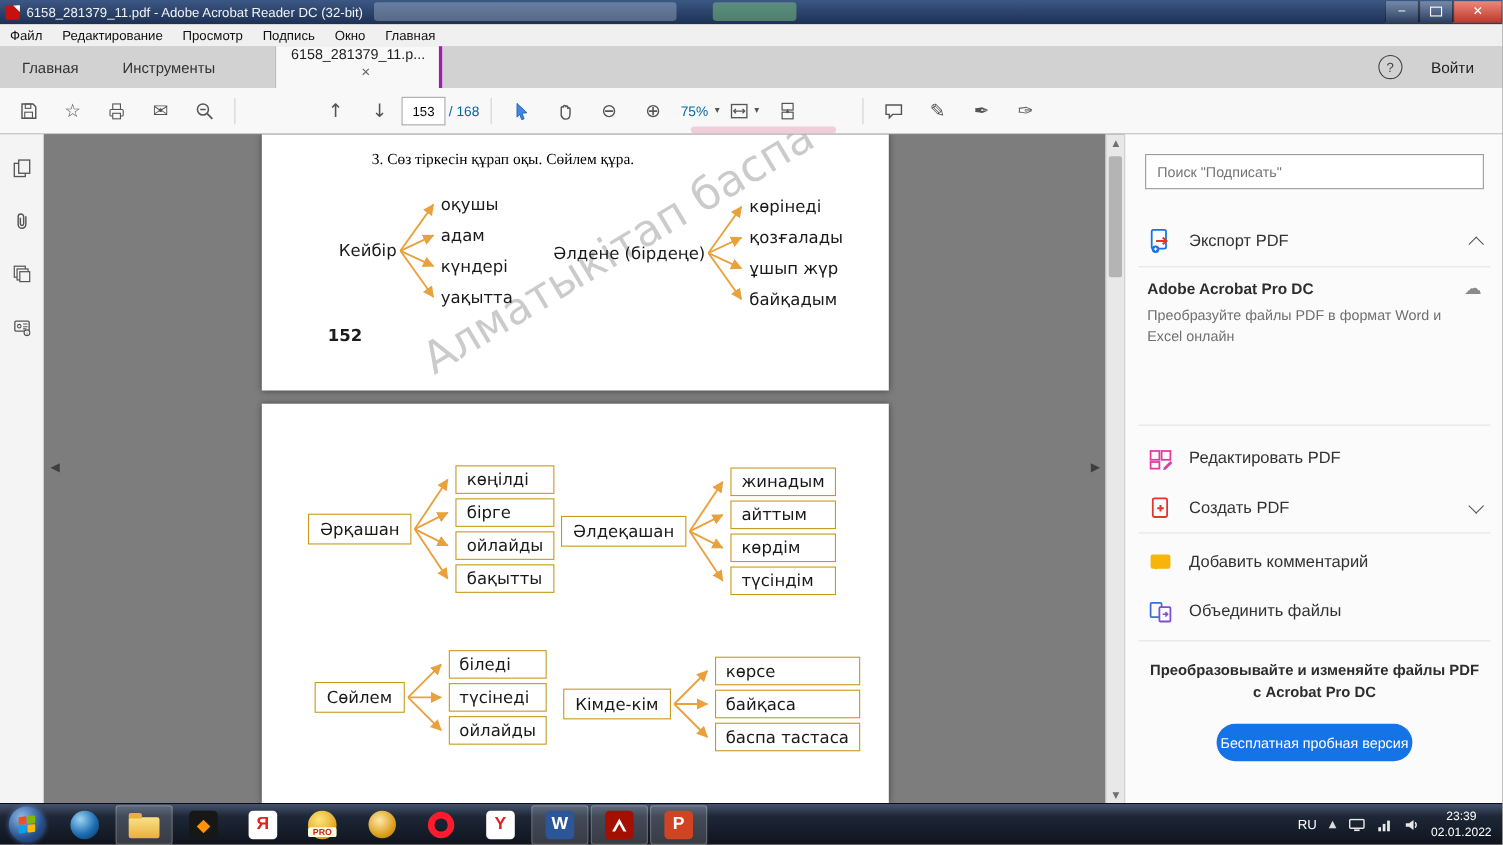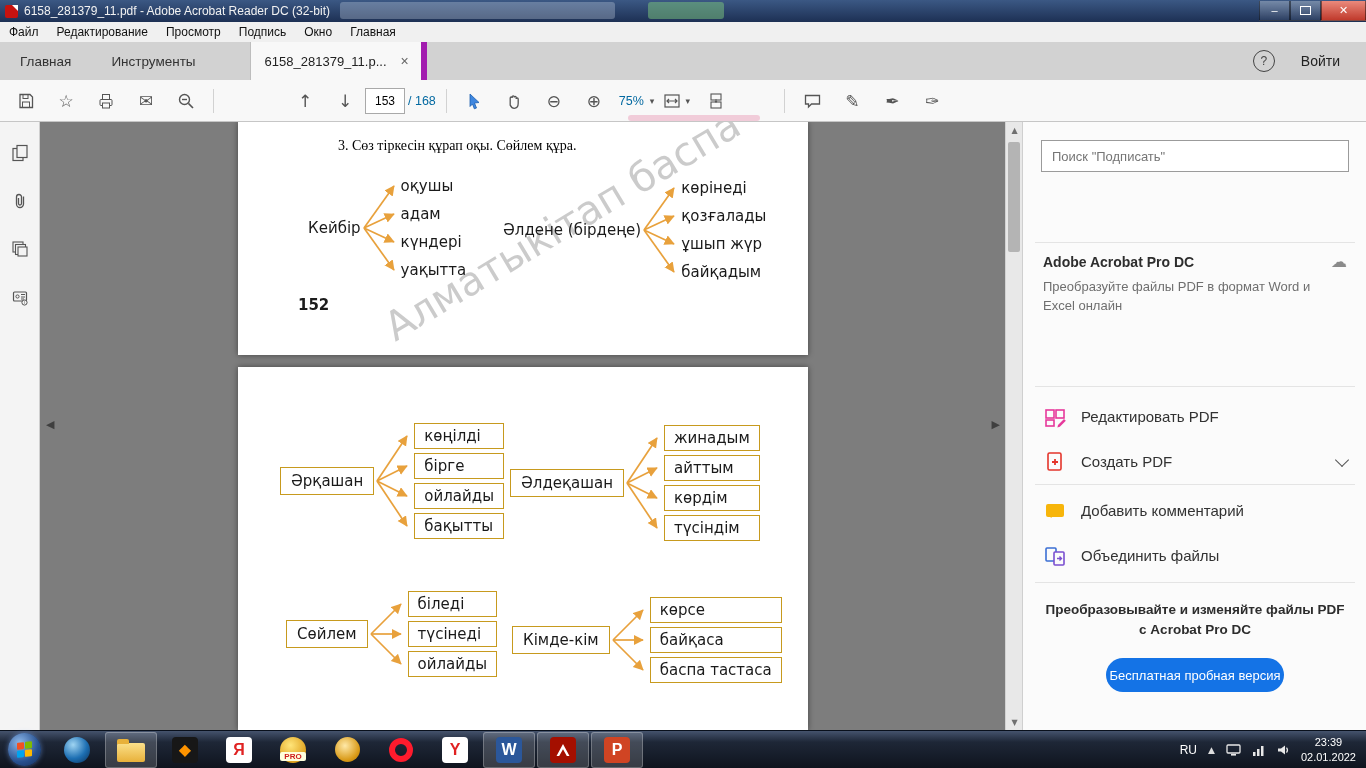--- a/index.html
+++ b/index.html
@@ -22,21 +22,21 @@
 
   
   #menubar{position:absolute;left:0;top:22px;width:1366px;height:20px;background:#f0f0f0;border-bottom:1px solid #dcdcdc;
     display:flex;align-items:center;font-size:12px;color:#111;}
   .menu-item{padding:0 9px;height:100%;display:flex;align-items:center;cursor:default;}
 
   
   #tabbar{position:absolute;left:0;top:42px;width:1366px;height:38px;background:#d2d2d2;display:flex;align-items:center;font-size:13.5px;color:#333;}
   .toptab{padding:0 20px;height:38px;display:flex;align-items:center;}
   #doctab{height:38px;background:#f8f8f8;display:flex;align-items:center;padding:0 12px 0 14px;margin-left:34px;
-    border-left:1px solid #bdbdbd;border-right:6px solid #a21caf;font-size:13px;color:#222;}
+    border-left:1px solid #bdbdbd;border-right:3px solid #a21caf;font-size:13px;color:#222;flex-direction:column;}
   #doctab .closex{margin-left:14px;color:#666;font-size:14px;}
   #tab-right{margin-left:auto;display:flex;align-items:center;gap:26px;padding-right:26px;}
   .helpcirc{width:20px;height:20px;border:1.5px solid #444;border-radius:50%;display:flex;align-items:center;justify-content:center;font-size:12px;color:#444;}
   .signin{font-size:14px;color:#222;}
 
   
   #toolbar{position:absolute;left:0;top:80px;width:1366px;height:42px;background:#f8f8f8;border-bottom:1px solid #c6c6c6;
     display:flex;align-items:center;color:#555;padding-left:6px;box-sizing:border-box;}
   .tbtn{height:30px;min-width:36px;display:flex;align-items:center;justify-content:center;margin:0 2px;}
   .glyph{font-size:17px;color:#555;font-family:"DejaVu Sans",sans-serif;}
@@ -400,20 +400,32 @@
     <div id="vscroll">
       <div class="sb-arrow">▲</div>
       <div id="sb-thumb"></div>
       <div class="sb-arrow bottom">▼</div>
     </div>
   </div>
 
   <div id="rightpanel">
     <input id="searchbox" placeholder="Поиск &quot;Подписать&quot;" style="">
 
+    <div class="rp-row" style="top:74px;height:46px">
+      <span class="rp-ico">
+        <svg width="24" height="24">
+            <rect x="4" y="2" width="13" height="17" rx="1.5" fill="none" stroke="#1473e6" stroke-width="1.6"></rect>
+            <path d="M8 12 h9 M14 9 l3.5 3 -3.5 3" fill="none" stroke="#e4352b" stroke-width="1.8"></path>
+            <circle cx="7.5" cy="19.5" r="3.4" fill="#1473e6"></circle>
+            <path d="M6 19.5 h3 M7.5 18 v3" stroke="#fff" stroke-width="1.1"></path>
+          </svg>
+      </span>
+      <span>Экспорт PDF</span>
+      <span class="chev up"></span>
+    </div>
     <div class="rp-div" style="top:120px"></div>
 
     <div id="pro-desc">Преобразуйте файлы PDF в формат Word и Excel онлайн</div>
     <div id="pro-title">
       <span>Adobe Acrobat Pro DC</span>
       <span class="cloudic">☁</span>
     </div>
     <div class="rp-div" style="top:264px"></div>
 
     <div class="rp-row" style="top:272px">

